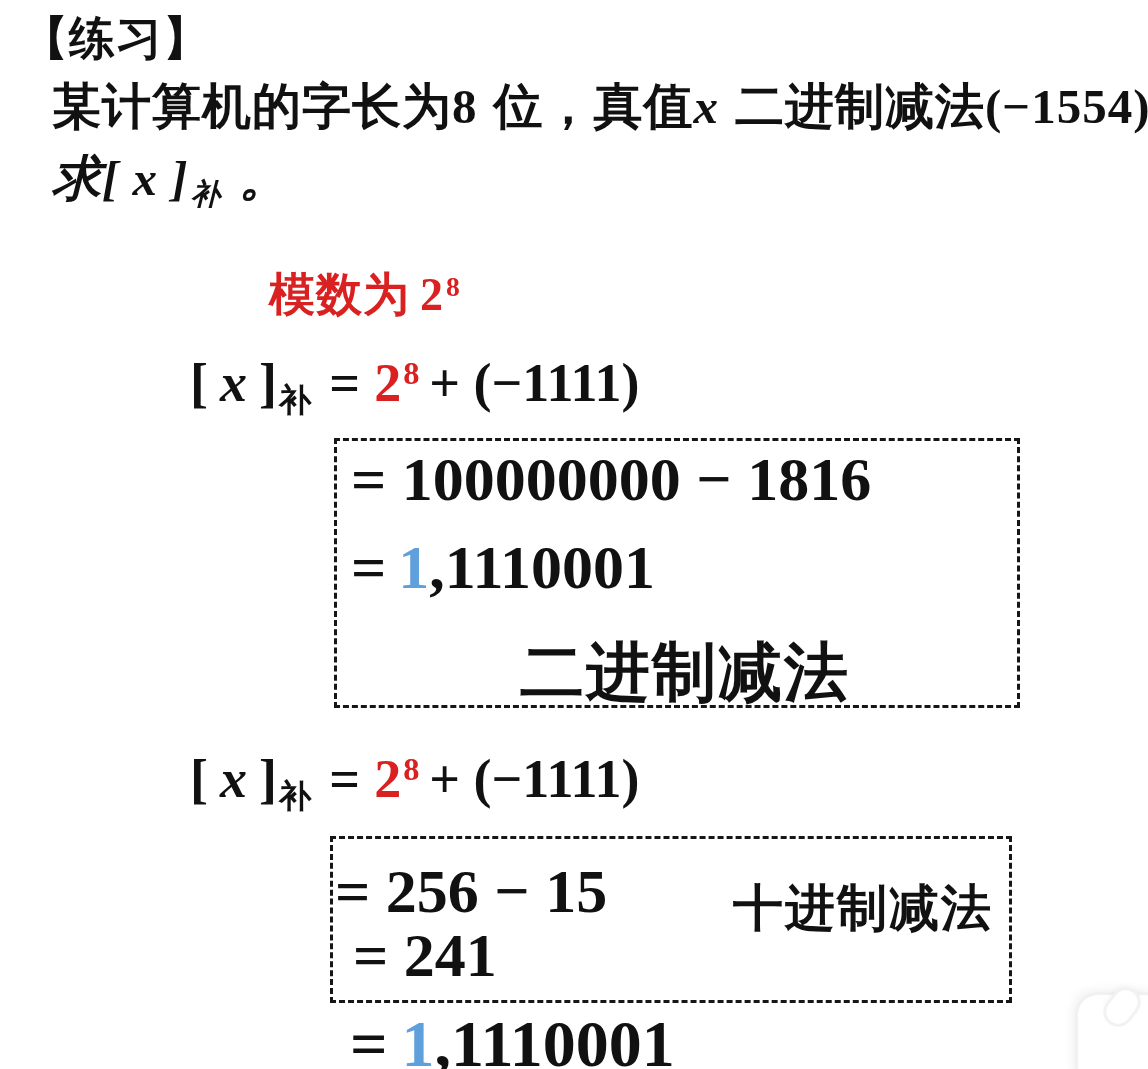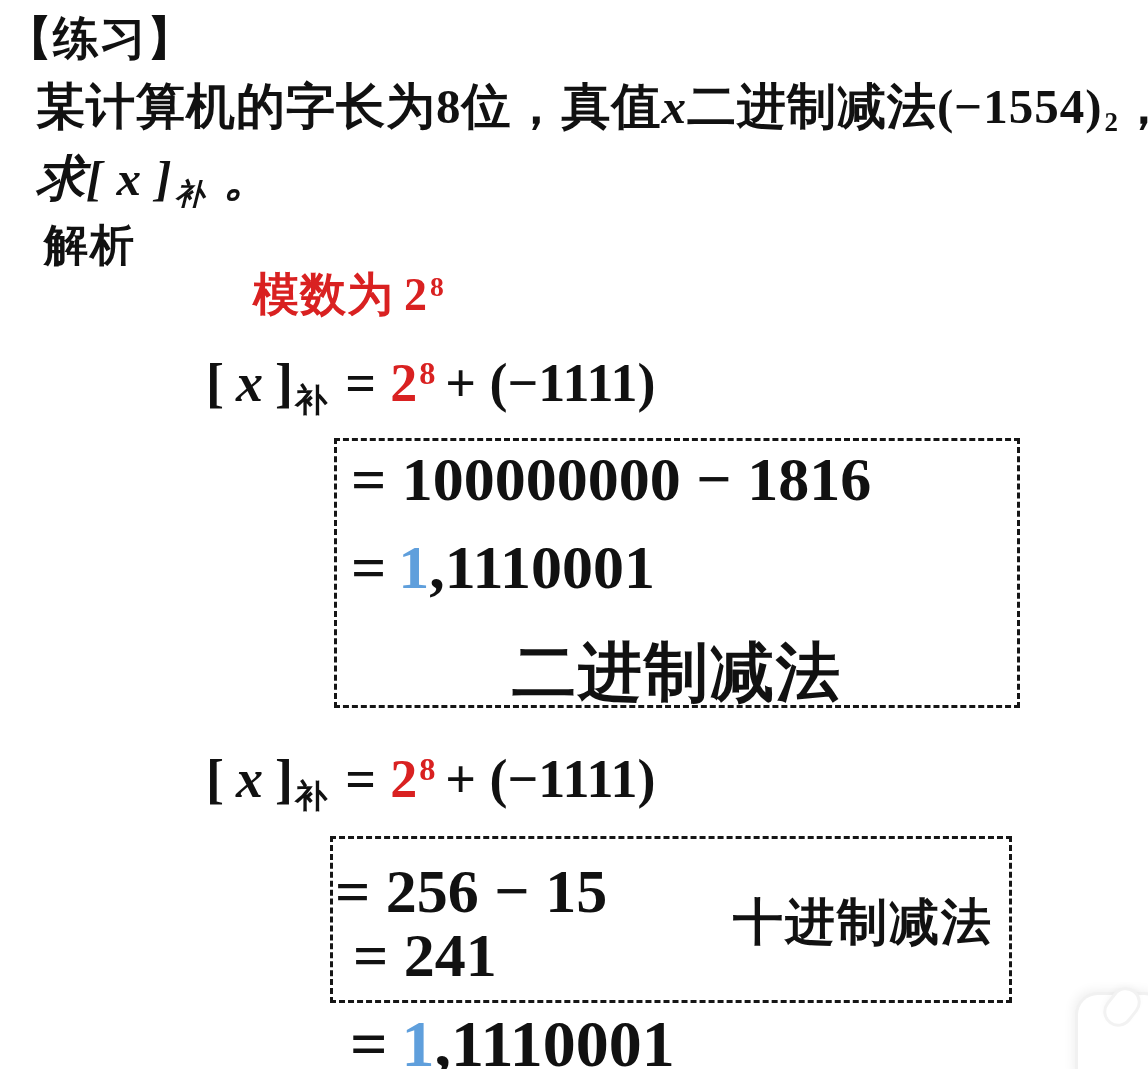--- a/index.html
+++ b/index.html
@@ -5,58 +5,58 @@
   html,body{margin:0;padding:0;background:#ffffff;}
   .slide{
     position:relative;
     width:1148px;height:1069px;
     background:#ffffff;
     overflow:hidden;
     font-family:"Liberation Sans",sans-serif;
     color:#111111;
   }
   .abs{position:absolute;white-space:nowrap;}
-  .cn{font-family:"Liberation Sans",sans-serif;font-weight:700;}
+  .cn{font-family:"Liberation Sans",sans-serif;font-weight:700;margin-left:16px;}
   .math{font-family:"Liberation Serif",serif;font-weight:700;}
   .it{font-style:italic;}
   .red{color:#d92121;text-align:center;}
   .blue{color:#5f9fdc;}
 
   .title{left:6px;top:8px;font-size:46px;letter-spacing:1px;}
   .p1{left:36px;top:74px;font-size:49px;letter-spacing:1px;}
   .p2{left:36px;top:146px;font-size:49px;letter-spacing:1px;font-style:italic;}
   .analysis{left:44px;top:216px;font-size:44px;letter-spacing:2px;}
   .modnote{left:253px;top:264px;font-size:46px;letter-spacing:1px;}
   .modnote .mbase{margin-left:10px;}
 
   .msup{font-size:0.60em;position:relative;top:-0.52em;margin-left:2px;}
   .msub{font-size:0.55em;position:relative;top:0.30em;margin-left:2px;}
   .cnsub{font-size:0.60em;position:relative;top:0.32em;margin-left:2px;margin-right:4px;}
   .period{margin-left:14px;}
 
-  .eq{font-size:54px;margin-left:16px;}
+  .eq{font-size:54px;}
   .eqA{left:190px;top:352px;}
   .eqB{left:190px;top:748px;}
   .eq .br{letter-spacing:0;}
   .eq .xvar{margin:0 12px;}
   .eq .eqsign{margin:0 14px;}
   .eq .tail{margin-left:10px;}
   .eq .cnsub{font-family:"Liberation Sans",sans-serif;font-weight:700;}
 
   .dashbox{position:absolute;border:3px dashed #161616;box-sizing:border-box;}
   .box1{left:334px;top:438px;width:686px;height:270px;}
   .box2{left:330px;top:836px;width:682px;height:167px;}
   .bl{position:absolute;white-space:nowrap;font-size:62px;line-height:1.05;}
   .box1 .l1{left:14px;top:6px;}
   .box1 .l2{left:14px;top:94px;}
   .box2 .l1{left:2px;top:8px;margin-top:12px;}
   .box2 .l2{left:20px;top:84px;}
   .bl .pref{margin-right:12px;}
   .boxlabel{position:absolute;left:0;right:0;top:188px;text-align:center;font-size:64px;letter-spacing:2px;}
-  .boxlabel2{position:absolute;right:16px;top:50px;font-size:50px;letter-spacing:2px;}
+  .boxlabel2{position:absolute;right:16px;top:36px;font-size:50px;letter-spacing:2px;}
 
   .final{left:350px;top:1006px;font-size:66px;}
   .final .pref{margin-right:14px;}
 
   .wm{
     position:absolute;right:-16px;bottom:-22px;
     width:86px;height:96px;background:#ffffff;border-radius:20px;
     box-shadow:0 0 0 3px #f1f1f1, -4px -4px 12px rgba(0,0,0,0.07);
   }
   .wm-nub{
@@ -73,21 +73,20 @@
   <div class="abs title cn">【练习】</div>
 
   <div class="abs p1">
     <span class="cn">某计算机的字长为</span><span class="math">8</span><span class="cn">位，真值</span><span class="math it">x</span><span class="cn">二进制减法</span><span class="math">(−1554)</span><span class="math msub">2</span><span class="cn">，</span>
   </div>
 
   <div class="abs p2">
     <span class="cn">求</span><span class="math">[ x ]</span><span class="cn cnsub">补</span><span class="cn period">。</span>
   </div>
 
-  <div class="abs analysis cn">解析</div>
 
   <div class="abs modnote">
     <span class="cn red">模数为</span><span class="math red mbase">2</span><span class="math red msup">8</span>
   </div>
 
   <div class="abs eq eqA math">
     <span class="br">[</span><span class="it xvar">x</span><span class="br">]</span><span class="cnsub">补</span><span class="eqsign">=</span><span class="red">2</span><span class="red msup">8</span><span class="tail">+ (−1111)</span>
   </div>
 
   <div class="dashbox box1">

